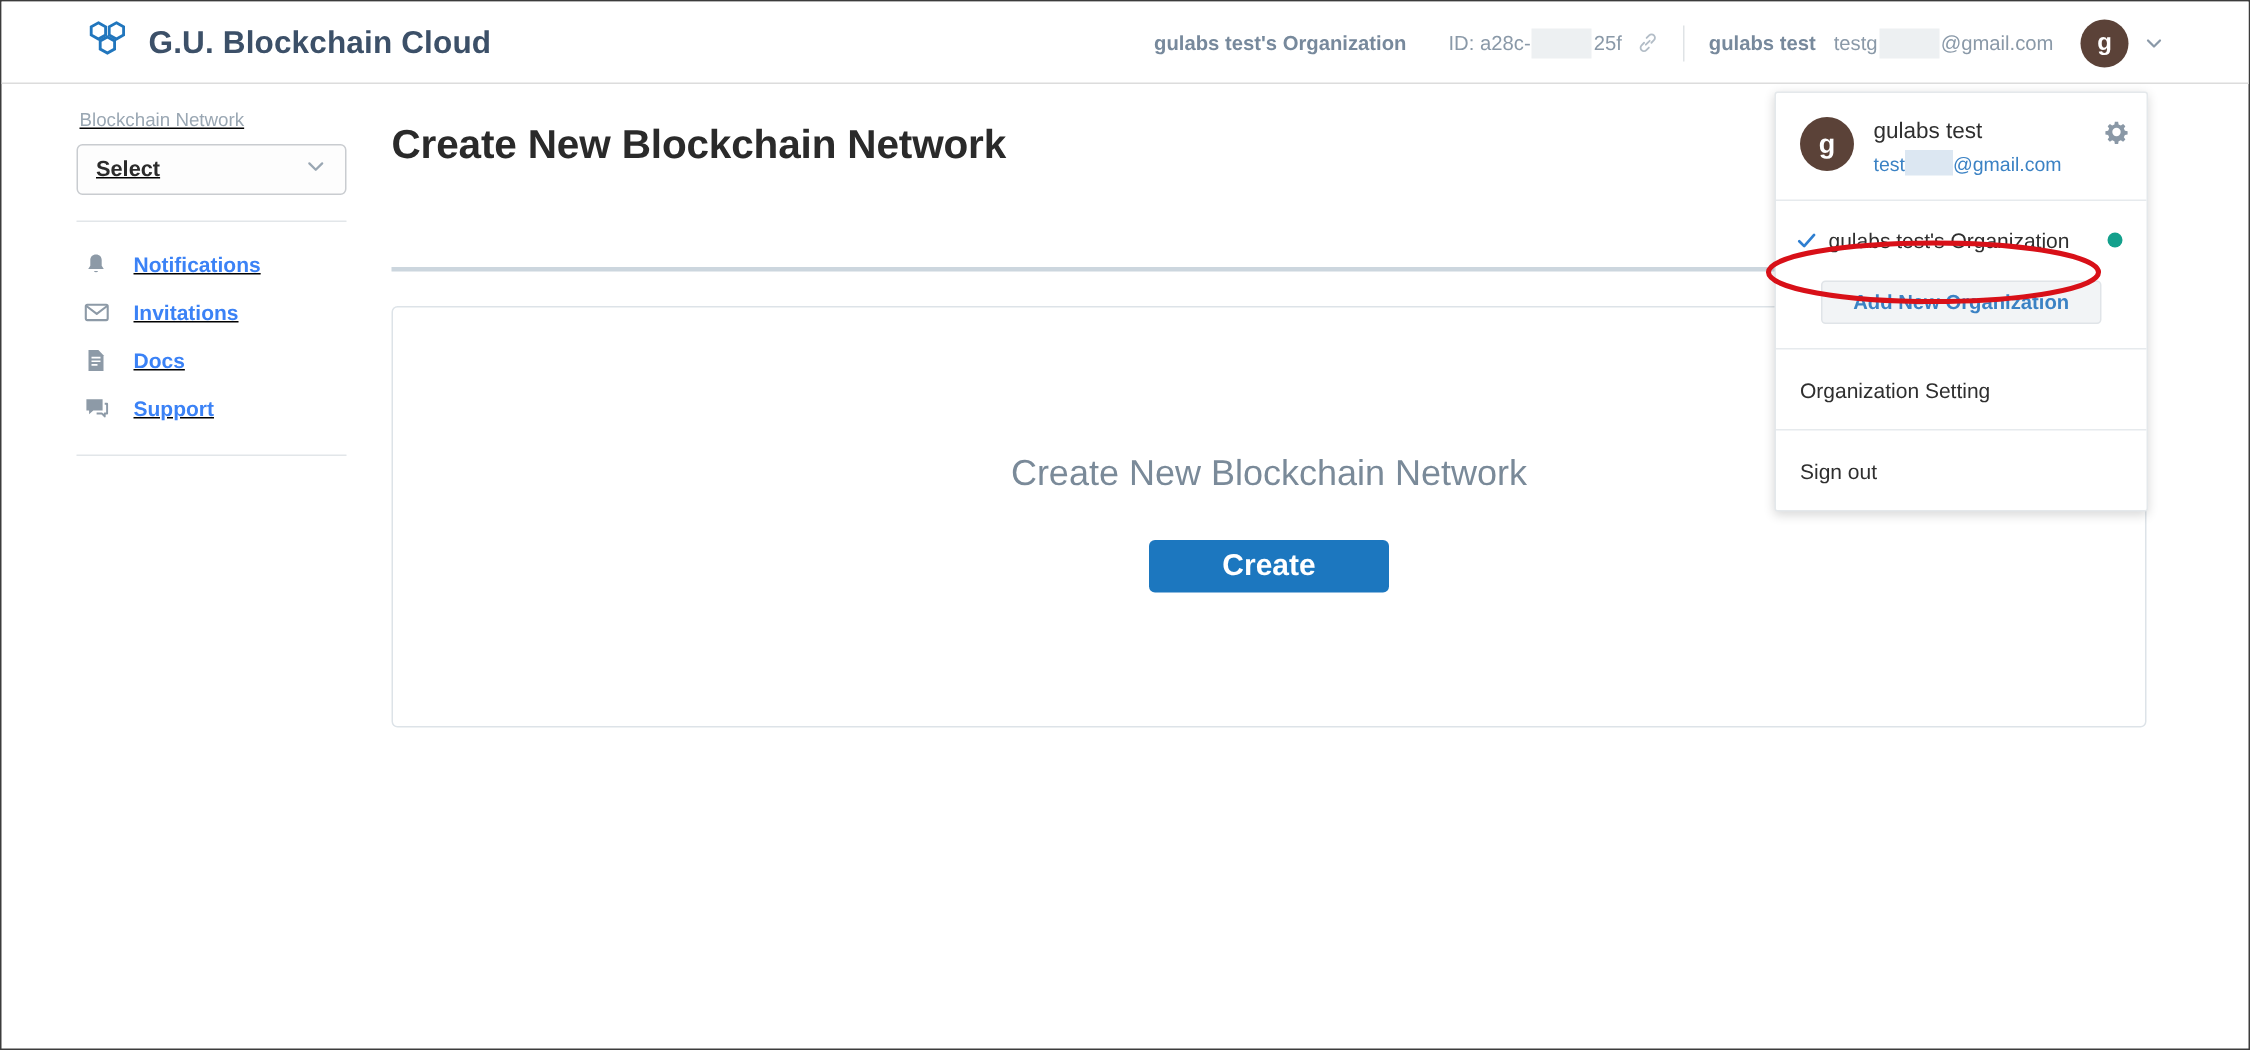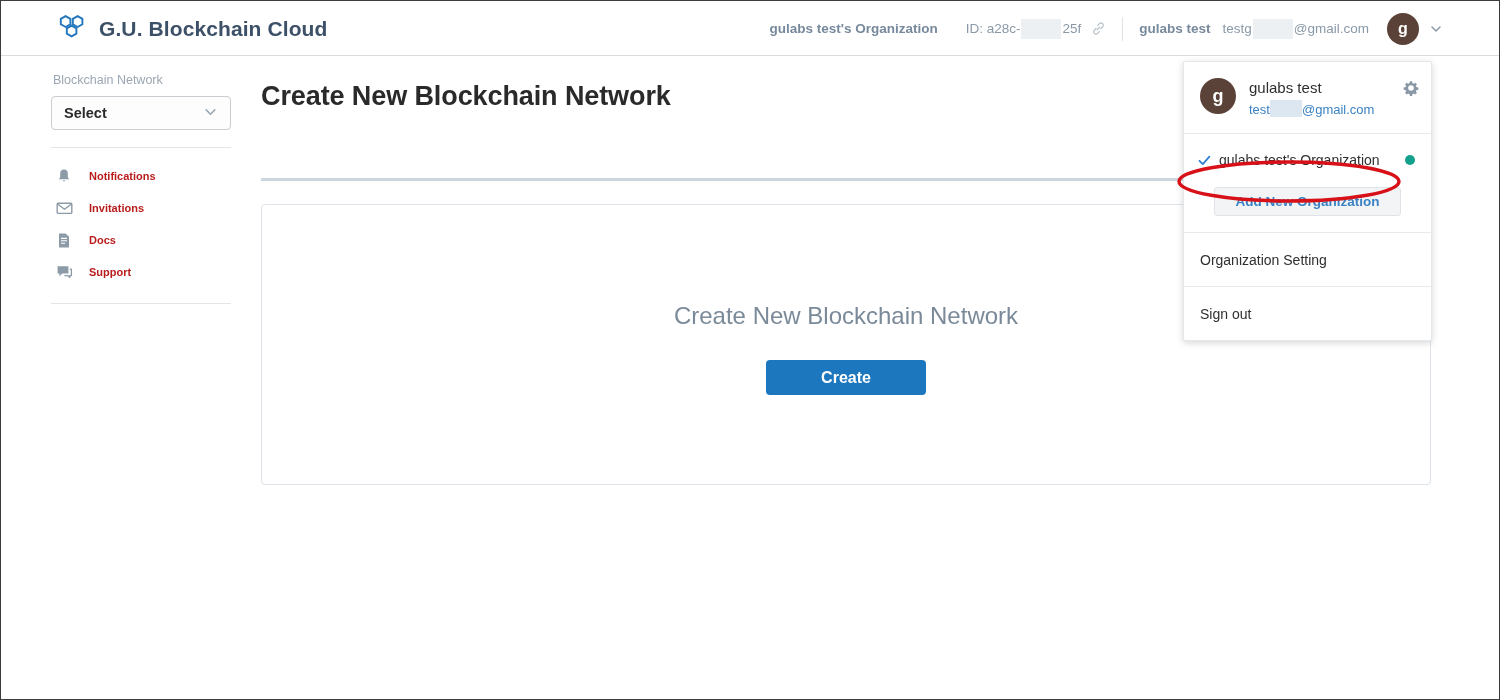--- a/index.html
+++ b/index.html
@@ -116,20 +116,21 @@
     margin-left: 10px;
     color: #8a99a8;
     display: inline-flex;
   }
 
   
   #sidebar {
     position: absolute;
     left: 50px; top: 72px;
     width: 182px;
+    text-decoration: underline;
   }
   .side-label {
     font-size: 12.5px;
     color: #9aa7b3;
     margin-bottom: 9px;
     padding-left: 2px;
   }
   .select-box {
     width: 180px;
     height: 34px;
@@ -156,23 +157,23 @@
   }
   .nav-item {
     display: flex;
     align-items: center;
     gap: 16px;
     height: 32px;
     padding-left: 4px;
     cursor: pointer;
   }
   .nav-label {
-    font-size: 11px;
-    font-weight: bold;
-    color: #b91c1c;
+    font-size: 14px;
+    font-weight: bold;
+    color: #3b82f6;
   }
   .nav-icon {
     width: 18px;
     display: flex;
     align-items: center;
     justify-content: center;
     color: #8d9aa7;
   }
 
   
@@ -212,21 +213,21 @@
     margin-top: 97px;
   }
   .create-btn {
     margin-top: 30px;
     width: 160px;
     height: 35px;
     background: #1c77bf;
     color: #ffffff;
     border: none;
     border-radius: 4px;
-    font-size: 16px;
+    font-size: 20px;
     font-weight: bold;
     font-family: "Liberation Sans", sans-serif;
     cursor: pointer;
   }
 
   
   #user-dropdown {
     position: absolute;
     left: 1182px; top: 60px;
     width: 249px;

